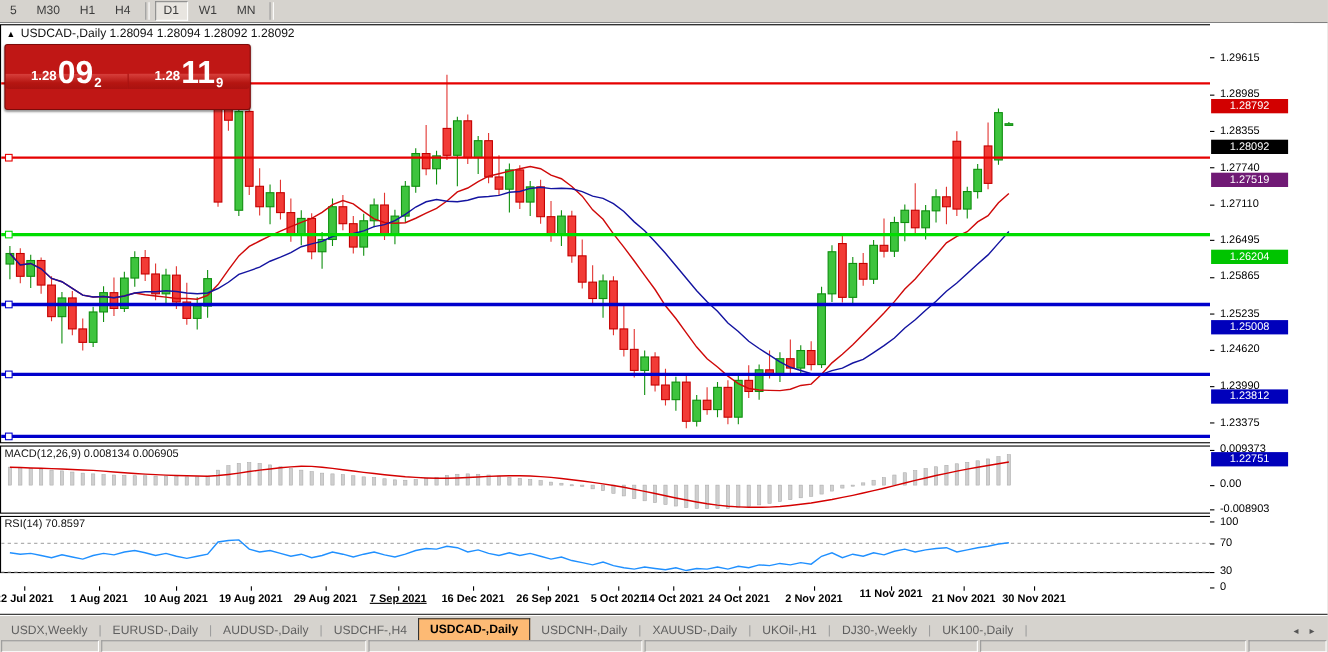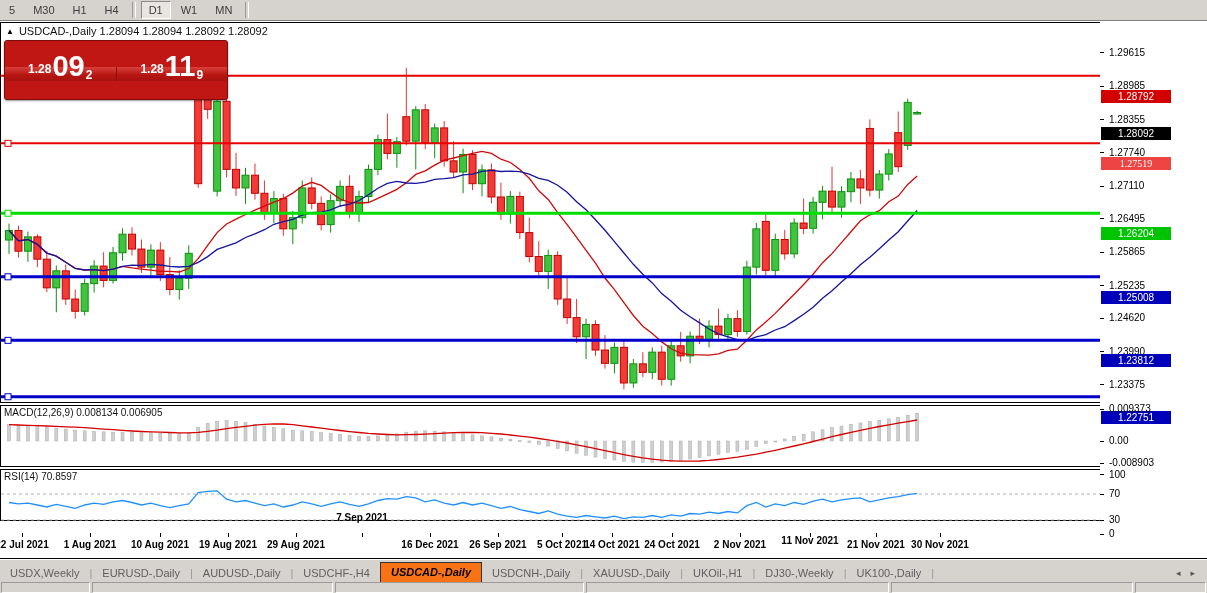--- a/index.html
+++ b/index.html
@@ -40,21 +40,21 @@
   .tp-row2{position:absolute;left:0;top:26px;width:100%;height:14px;display:flex;}
   .price-box{flex:1;position:relative;background:linear-gradient(#d8403c,#b51511 60%,#a81210);color:#fff;display:flex;align-items:flex-end;justify-content:center;padding-bottom:2px;}
   .price-box.left{border-right:1px solid #8c0f0d;border-radius:0 0 0 3px;}
   .price-box.right{border-radius:0 0 3px 0;}
   .pb-small{font-size:12px;font-weight:bold;margin-bottom:3px;}
   .pb-big{font-size:29px;font-weight:bold;line-height:26px;margin:0 1px;}
   .pb-sup{font-size:12px;font-weight:bold;align-self:flex-start;margin-top:1px;}
   
   .tabbar{position:absolute;left:0;top:559px;width:1207px;height:22px;background:#d6d3ce;border-top:1px solid #fff;display:flex;align-items:flex-end;}
   .tab{height:17px;line-height:17px;padding:0 10px;font-size:11px;color:#5f5f5f;white-space:nowrap;}
-  .tab.active{background:#f97316;border:1px solid #333;border-bottom:none;height:19px;line-height:19px;color:#000;font-weight:bold;font-style:italic;}
+  .tab.active{background:#fdba74;border:1px solid #333;border-bottom:none;height:19px;line-height:19px;color:#000;font-weight:bold;}
   .tab-sep{color:#9a9a9a;font-size:11px;line-height:17px;}
   .tab-scroll{margin-left:auto;display:flex;gap:10px;padding:0 12px;color:#555;font-size:9px;line-height:17px;}
   
   .statusbar{position:absolute;left:0;top:581px;width:1207px;height:12px;display:flex;}
   .status-pane{height:9px;margin:1px 1px 0 1px;border:1px solid;border-color:#9a9a9a #ffffff #ffffff #9a9a9a;}
 </style>
 </head>
 <body>
 
 <div class="screen">
@@ -439,21 +439,21 @@
         <div class="tick-label" style="top: 225.259px;">1.25865</div>
         <div class="tick-dash" style="top: 264.237px;"></div>
         <div class="tick-label" style="top: 258.737px;">1.25235</div>
         <div class="tick-dash" style="top: 296.919px;"></div>
         <div class="tick-label" style="top: 291.419px;">1.24620</div>
         <div class="tick-dash" style="top: 330.398px;"></div>
         <div class="tick-label" style="top: 324.898px;">1.23990</div>
         <div class="tick-dash" style="top: 363.079px;"></div>
         <div class="tick-label" style="top: 357.579px;">1.23375</div>
         <div class="axis-badge" style="top: 68.7156px; background: rgb(210, 0, 0);">1.28792</div>
-        <div class="axis-badge" style="top: 136.364px; background: #ef4444; font-family: Liberation Serif, serif;">1.27519</div>
+        <div class="axis-badge" style="top: 136.364px; background: #701a75;">1.27519</div>
         <div class="axis-badge" style="top: 206.244px; background: rgb(0, 196, 0);">1.26204</div>
         <div class="axis-badge" style="top: 269.8px; background: rgb(0, 0, 187);">1.25008</div>
         <div class="axis-badge" style="top: 333.357px; background: rgb(0, 0, 187);">1.23812</div>
         <div class="axis-badge" style="top: 389.739px; background: rgb(0, 0, 187);">1.22751</div>
         <div class="axis-badge" style="top: 105.914px; background: rgb(0, 0, 0);">1.28092</div>
         <div class="tick-dash" style="top: 387.632px;"></div>
         <div class="tick-label" style="top: 382.132px;">0.009373</div>
         <div class="tick-dash" style="top: 419.5px;"></div>
         <div class="tick-label" style="top: 414px;">0.00</div>
         <div class="tick-dash" style="top: 441.5px;"></div>
@@ -472,21 +472,21 @@
         <div class="date-label" style="left: 22px; top: 518px;">22 Jul 2021</div>
         <div class="date-tick" style="left: 90px; top: 512px;"></div>
         <div class="date-label" style="left: 90px; top: 518px;">1 Aug 2021</div>
         <div class="date-tick" style="left: 160px; top: 512px;"></div>
         <div class="date-label" style="left: 160px; top: 518px;">10 Aug 2021</div>
         <div class="date-tick" style="left: 228px; top: 512px;"></div>
         <div class="date-label" style="left: 228px; top: 518px;">19 Aug 2021</div>
         <div class="date-tick" style="left: 296px; top: 512px;"></div>
         <div class="date-label" style="left: 296px; top: 518px;">29 Aug 2021</div>
         <div class="date-tick" style="left: 362px; top: 512px;"></div>
-        <div class="date-label" style="left: 362px; top: 491px;">7 Sep 2021</div>
+        <div class="date-label" style="left: 362px; top: 518px; text-decoration: underline;">7 Sep 2021</div>
         <div class="date-tick" style="left: 430px; top: 512px;"></div>
         <div class="date-label" style="left: 430px; top: 518px;">16 Dec 2021</div>
         <div class="date-tick" style="left: 498px; top: 512px;"></div>
         <div class="date-label" style="left: 498px; top: 518px;">26 Sep 2021</div>
         <div class="date-tick" style="left: 562px; top: 512px;"></div>
         <div class="date-label" style="left: 562px; top: 518px;">5 Oct 2021</div>
         <div class="date-tick" style="left: 612px; top: 512px;"></div>
         <div class="date-label" style="left: 612px; top: 518px;">14 Oct 2021</div>
         <div class="date-tick" style="left: 672px; top: 512px;"></div>
         <div class="date-label" style="left: 672px; top: 518px;">24 Oct 2021</div>

